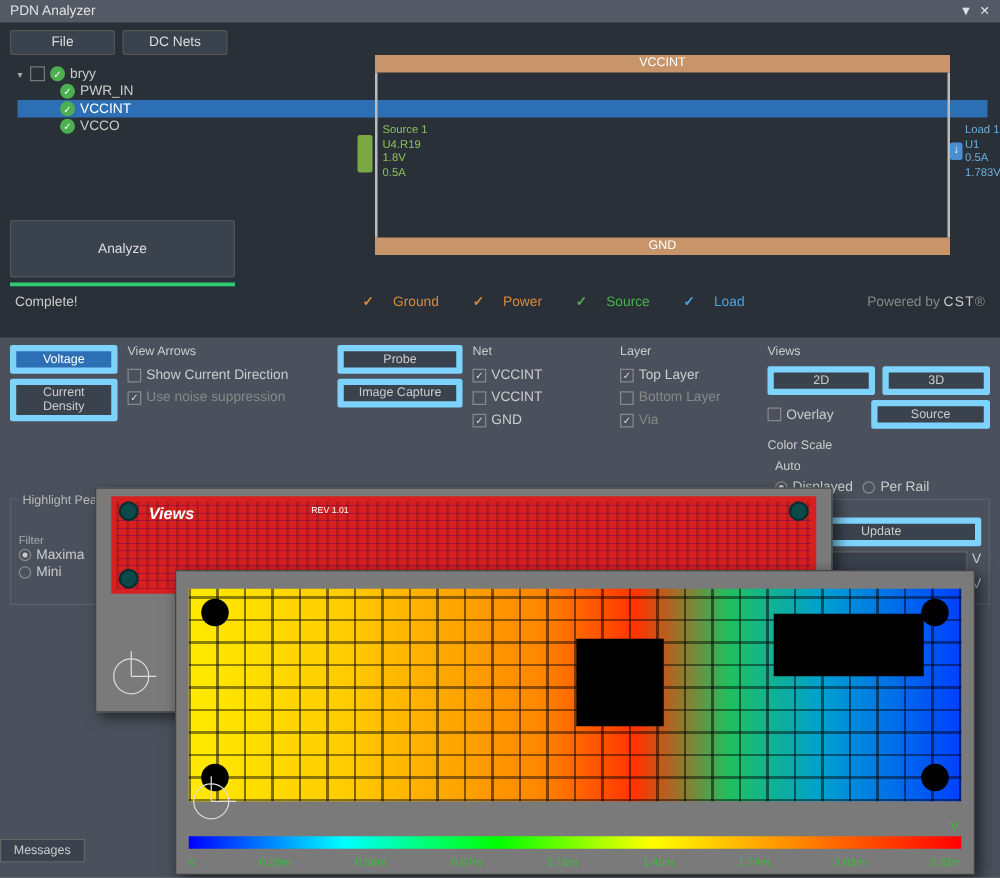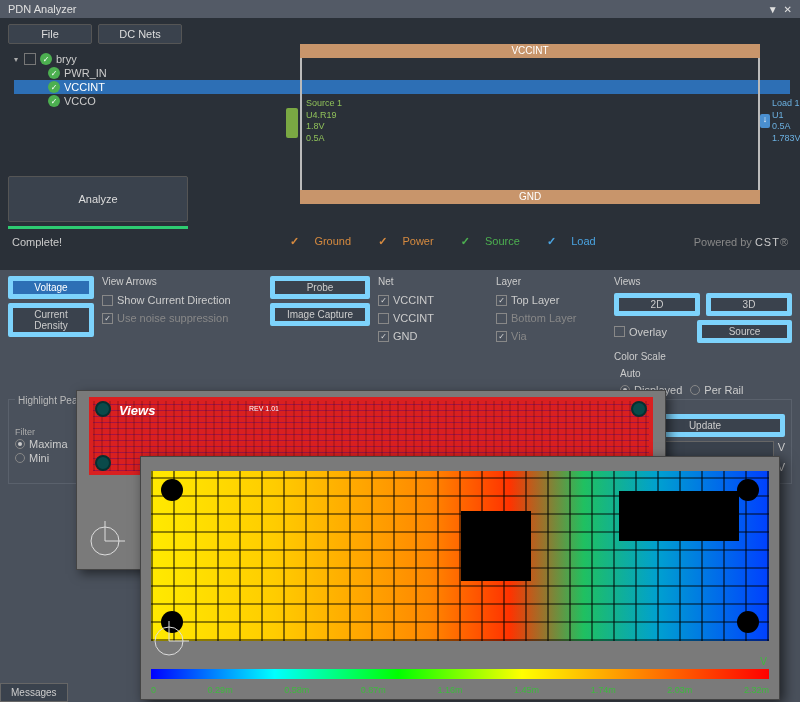--- a/index.html
+++ b/index.html
@@ -51,21 +51,21 @@
 .group-title { color: #ccc; font-size: 10px; margin-bottom: 2px; }
 .chk-row { display: flex; align-items: center; padding: 1px 0; }
 .chk-row .box { width: 11px; height: 11px; border: 1px solid #888; margin-right: 4px; display: flex; align-items: center; justify-content: center; font-size: 8px; color: #ddd; }
 .chk-row.dim { color: #888; }
 .radio-row { display: flex; align-items: center; padding: 1px 0; text-align: right; }
 .radio-row .rad { width: 10px; height: 10px; border: 1px solid #888; border-radius: 50%; margin-right: 4px; display: flex; align-items: center; justify-content: center; }
 .radio-row .rad .dot { width: 4px; height: 4px; background: #ccc; border-radius: 50%; }
 .fieldset { border: 1px solid #5a616c; padding: 2px 6px 6px 6px; margin: 2px 0; }
 .fieldset > .legend-t { font-size: 10px; color: #bbb; position: relative; top: -8px; background: #4a515c; padding: 0 3px; display: inline-block; }
 .input-mini { background: #3a424d; border: 1px solid #666; height: 16px; width: 80px; }
-.messages-tab { position: absolute; bottom: 0; left: 0; background: #3a424d; border: 1px solid #666; padding: 3px 10px; font-size: 10px; }
+.messages-tab { position: absolute; bottom: 12px; left: 0; background: #3a424d; border: 1px solid #666; padding: 3px 10px; font-size: 10px; }
 .pcb-red { position: absolute; left: 76px; top: 390px; width: 590px; height: 180px; background: #7a7a7a; border: 1px solid #444; box-shadow: 4px 4px 10px rgba(0,0,0,0.5); }
 .pcb-red-inner { position: absolute; left: 12px; top: 6px; right: 12px; height: 78px; background: #d92020; }
 .pcb-red-inner::before { content:""; position:absolute; inset:4px; background: repeating-linear-gradient(90deg, rgba(0,0,0,0.15) 0 2px, transparent 2px 8px), repeating-linear-gradient(0deg, rgba(80,0,120,0.4) 0 1px, transparent 1px 6px); }
 .hole { position: absolute; width: 16px; height: 16px; border-radius: 50%; background: #0a4a4a; border: 2px solid #063030; }
 .pcb-heat { position: absolute; left: 140px; top: 456px; width: 640px; height: 244px; background: #7a7a7a; border: 1px solid #444; box-shadow: 4px 4px 12px rgba(0,0,0,0.6); }
 .heat-inner { position: absolute; left: 10px; top: 14px; right: 10px; height: 170px; background: linear-gradient(90deg,#ffea00 0%, #ffcc00 20%, #ff8800 45%, #ff3300 58%, #20c060 70%, #00a0d0 82%, #0040ff 100%); }
 .heat-inner::before { content:""; position:absolute; inset:0; background: repeating-linear-gradient(90deg, rgba(0,0,0,0.5) 0 2px, transparent 2px 22px), repeating-linear-gradient(0deg, rgba(0,0,0,0.45) 0 2px, transparent 2px 18px); mix-blend-mode: multiply; }
 .heat-inner .blk { position:absolute; background:#000; }
 .compass { position: absolute; width: 44px; height: 44px; }
 .compass svg { width: 44px; height: 44px; }

